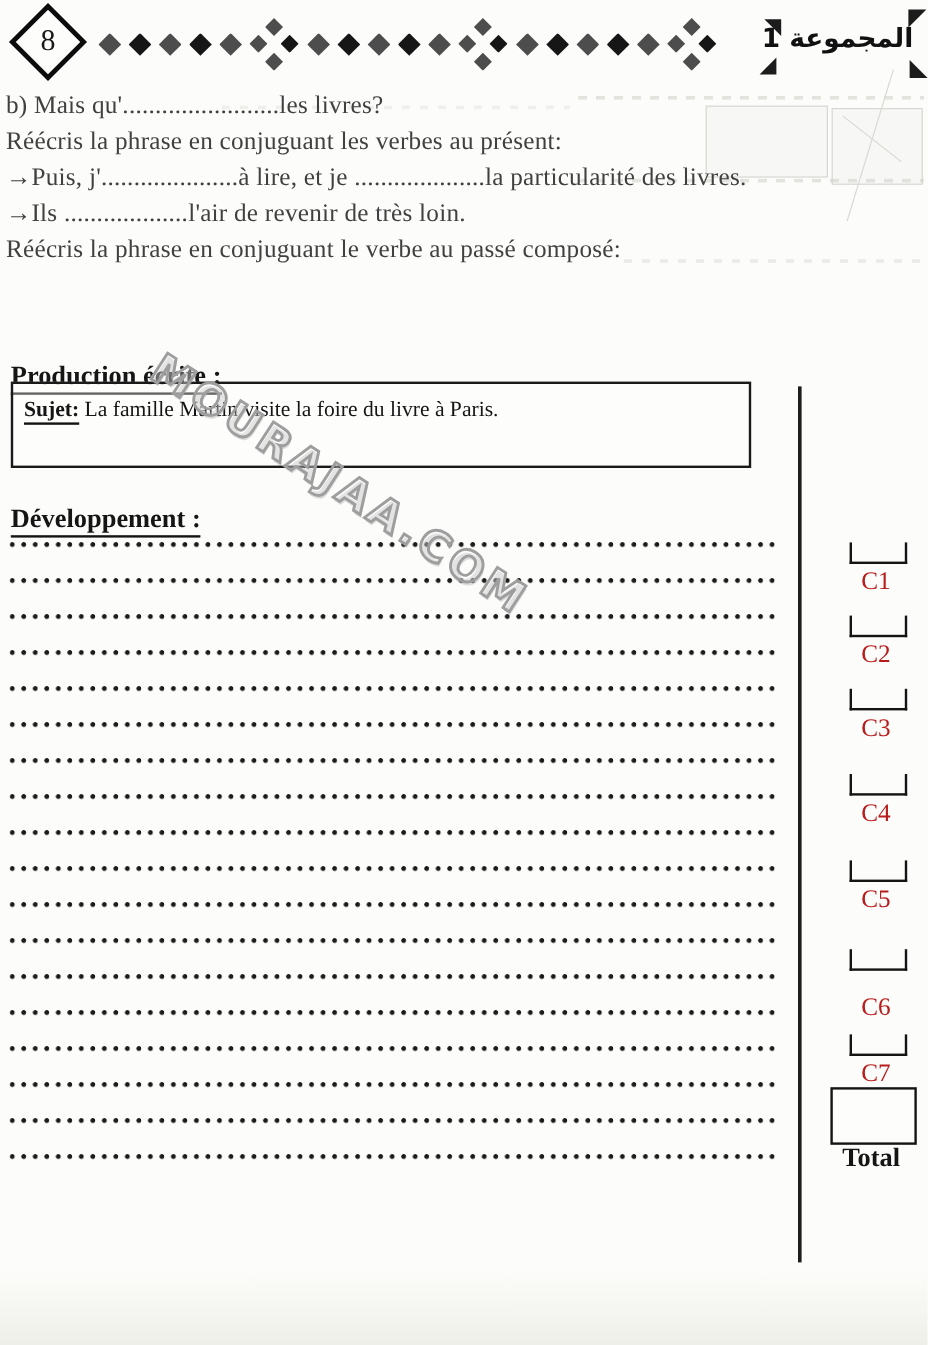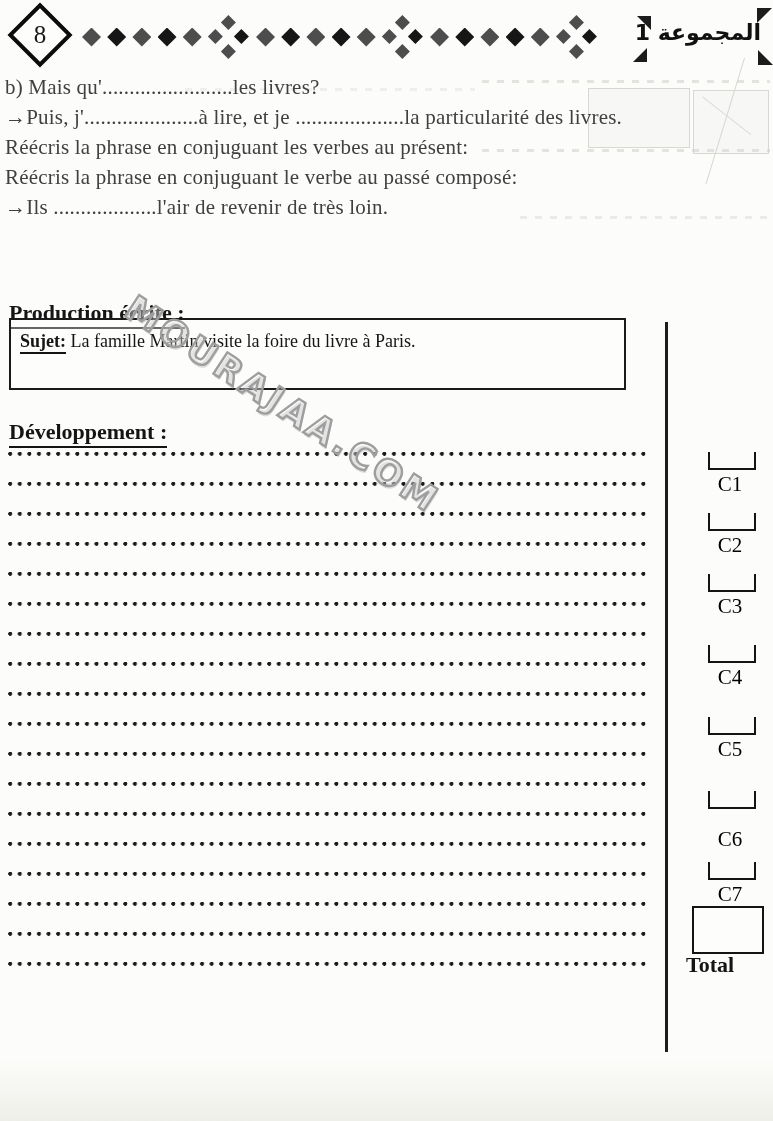--- a/index.html
+++ b/index.html
@@ -100,24 +100,24 @@
   }
 
   
   .vline{left:665px;top:322px;width:2.5px;height:730px;background:#1d1d1d;}
   .cbracket{
     position:absolute;left:708px;width:44px;height:16px;
     border:2.5px solid #141414;border-top:none;background:transparent;
   }
   .clabel{
     position:absolute;left:700px;width:60px;text-align:center;
-    font-size:21px;color:#000000;
+    font-size:21px;color:#b91c1c;
   }
   .total-box{left:692px;top:906px;width:68px;height:44px;border:2.5px solid #141414;background:rgba(255,255,255,.4);}
-  .total-label{left:686px;top:952px;width:80px;text-align:left;font-size:22px;font-weight:bold;}
+  .total-label{left:686px;top:952px;width:80px;text-align:center;font-size:22px;font-weight:bold;}
 
   
   .watermark{
     position:absolute;left:140px;top:288px;z-index:6;pointer-events:none;
     font-family:"DejaVu Sans",sans-serif;font-weight:bold;font-size:35px;letter-spacing:4px;
     transform:rotate(33deg);transform-origin:0 0;
     color:rgba(255,255,255,.22);
     -webkit-text-stroke:2.4px #9e9e9e;
     text-shadow:2px 2px 0 rgba(160,160,160,.35);
     white-space:nowrap;
@@ -176,24 +176,24 @@
 <div class="abs ghost g2"></div>
 <div class="abs band b1"></div>
 <div class="abs band b2"></div>
 <div class="abs band b3"></div>
 <div class="abs band b4"></div>
 <div class="abs crease"></div>
 <div class="abs bottom-wash"></div>
 
 <main class="exercise" id="exercise">
     <div class="exline">b) Mais qu'........................les livres?</div>
+    <div class="exline">Réécris la phrase en conjuguant les verbes au présent:</div>
     <div class="exline">→Puis, j'.....................à lire, et je ....................la particularité des livres.</div>
-    <div class="exline">Réécris la phrase en conjuguant les verbes au présent:</div>
+    <div class="exline">→Ils ...................l'air de revenir de très loin.</div>
     <div class="exline">Réécris la phrase en conjuguant le verbe au passé composé:</div>
-    <div class="exline">→Ils ...................l'air de revenir de très loin.</div>
   </main>
 
 <h2 class="heading h-prod"><span>Production écrite :</span></h2>
 
 <div class="sujet-box">
   <div class="sujet-line">
     <span class="sujet-label">Sujet:</span><span> La famille Martin visite la foire du livre à Paris.</span>
   </div>
 </div>
 

